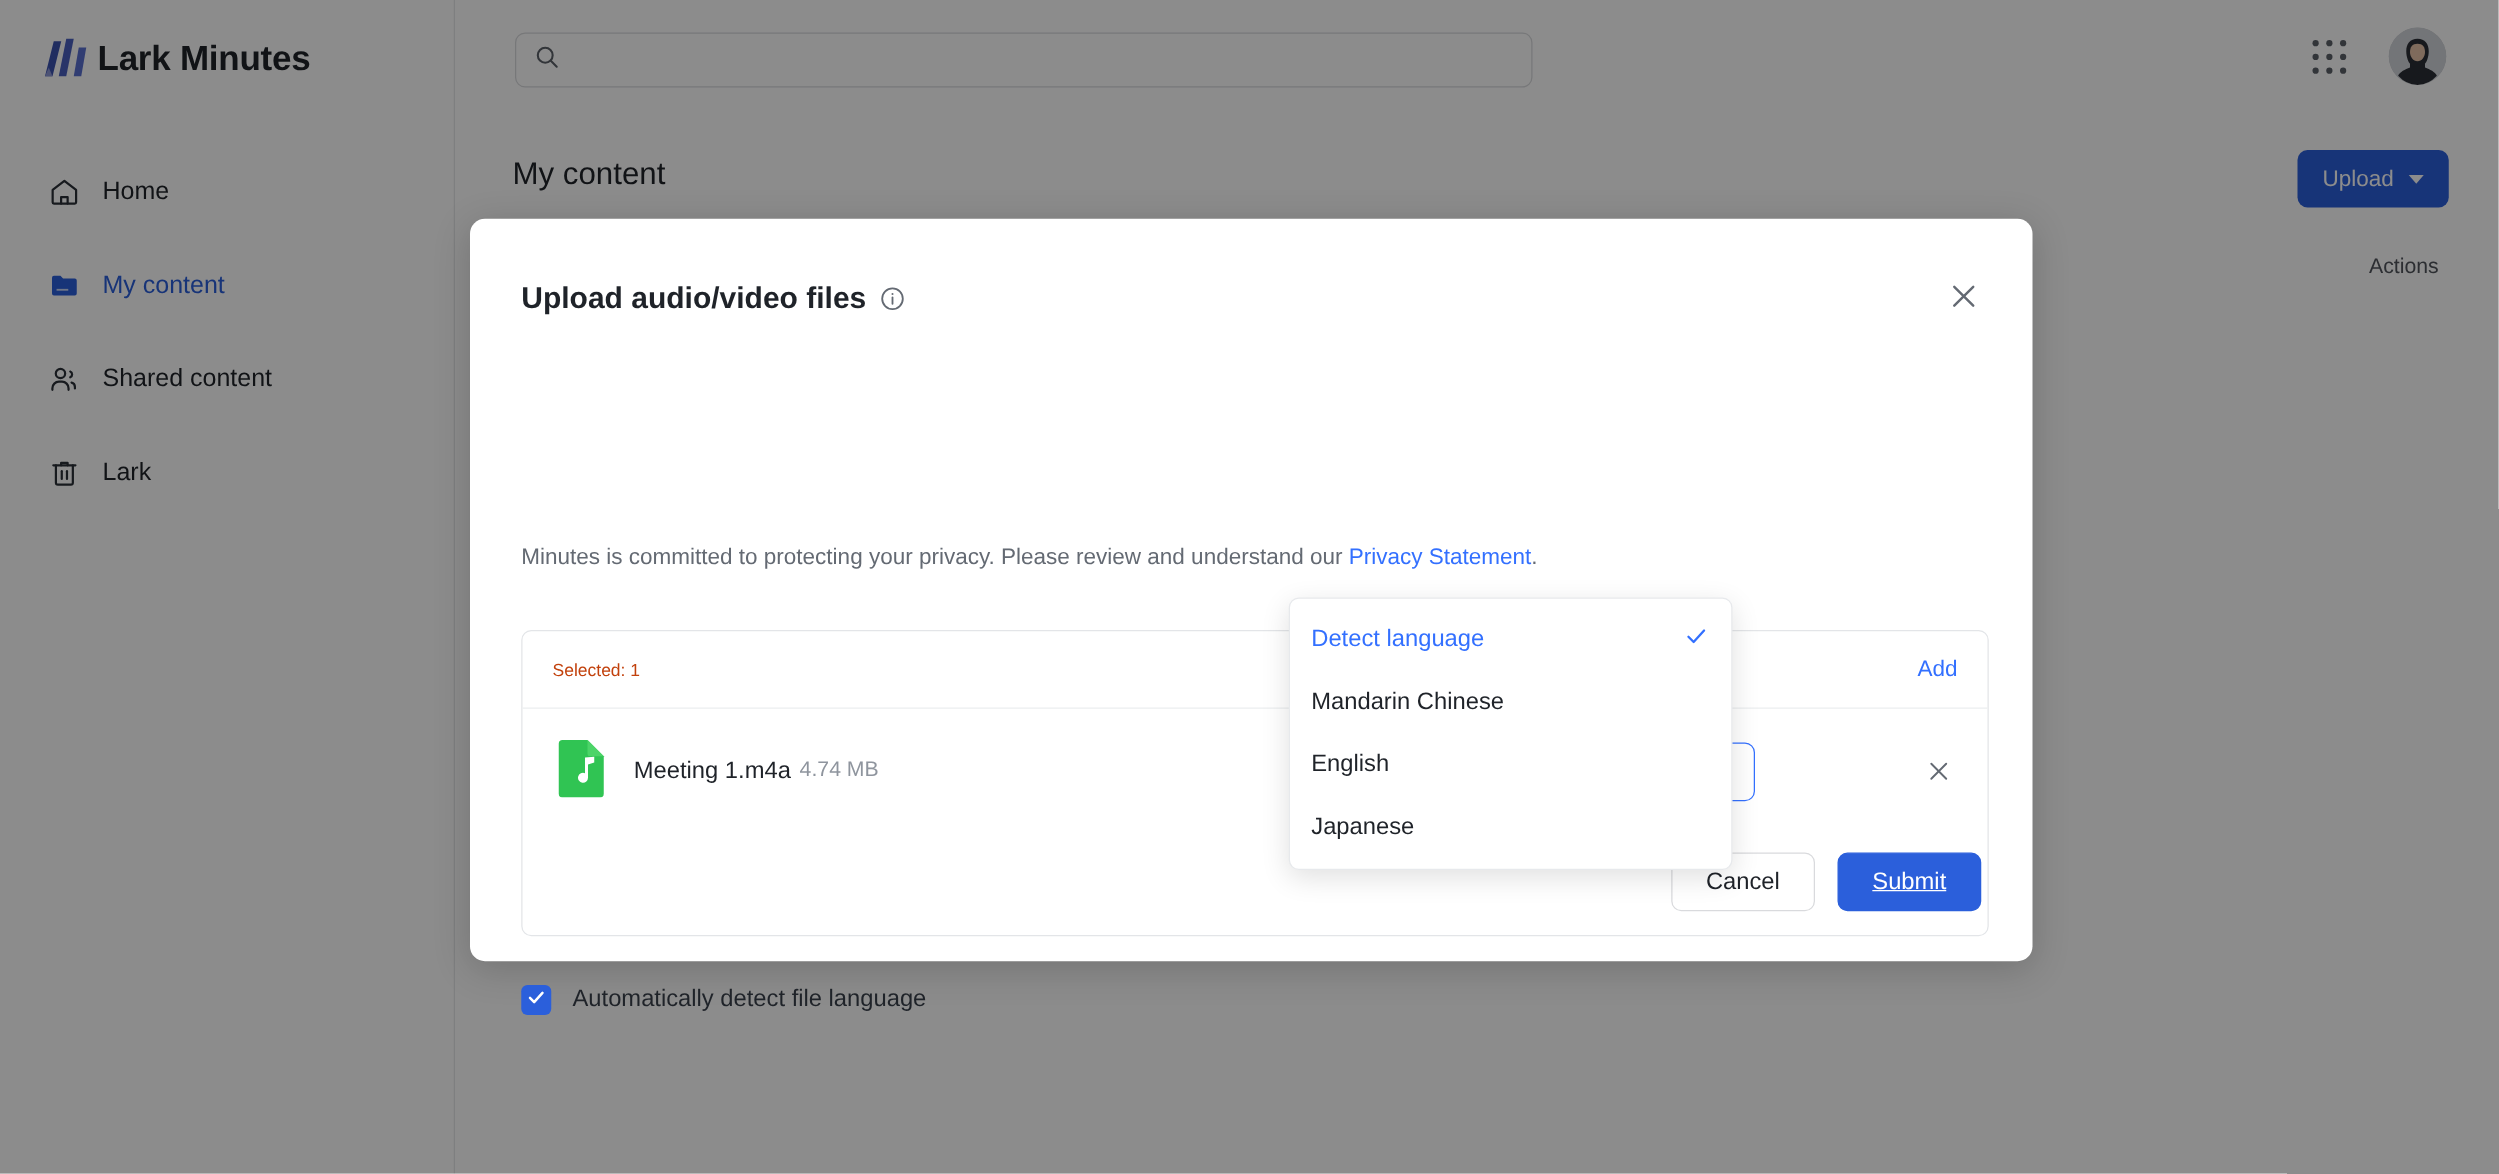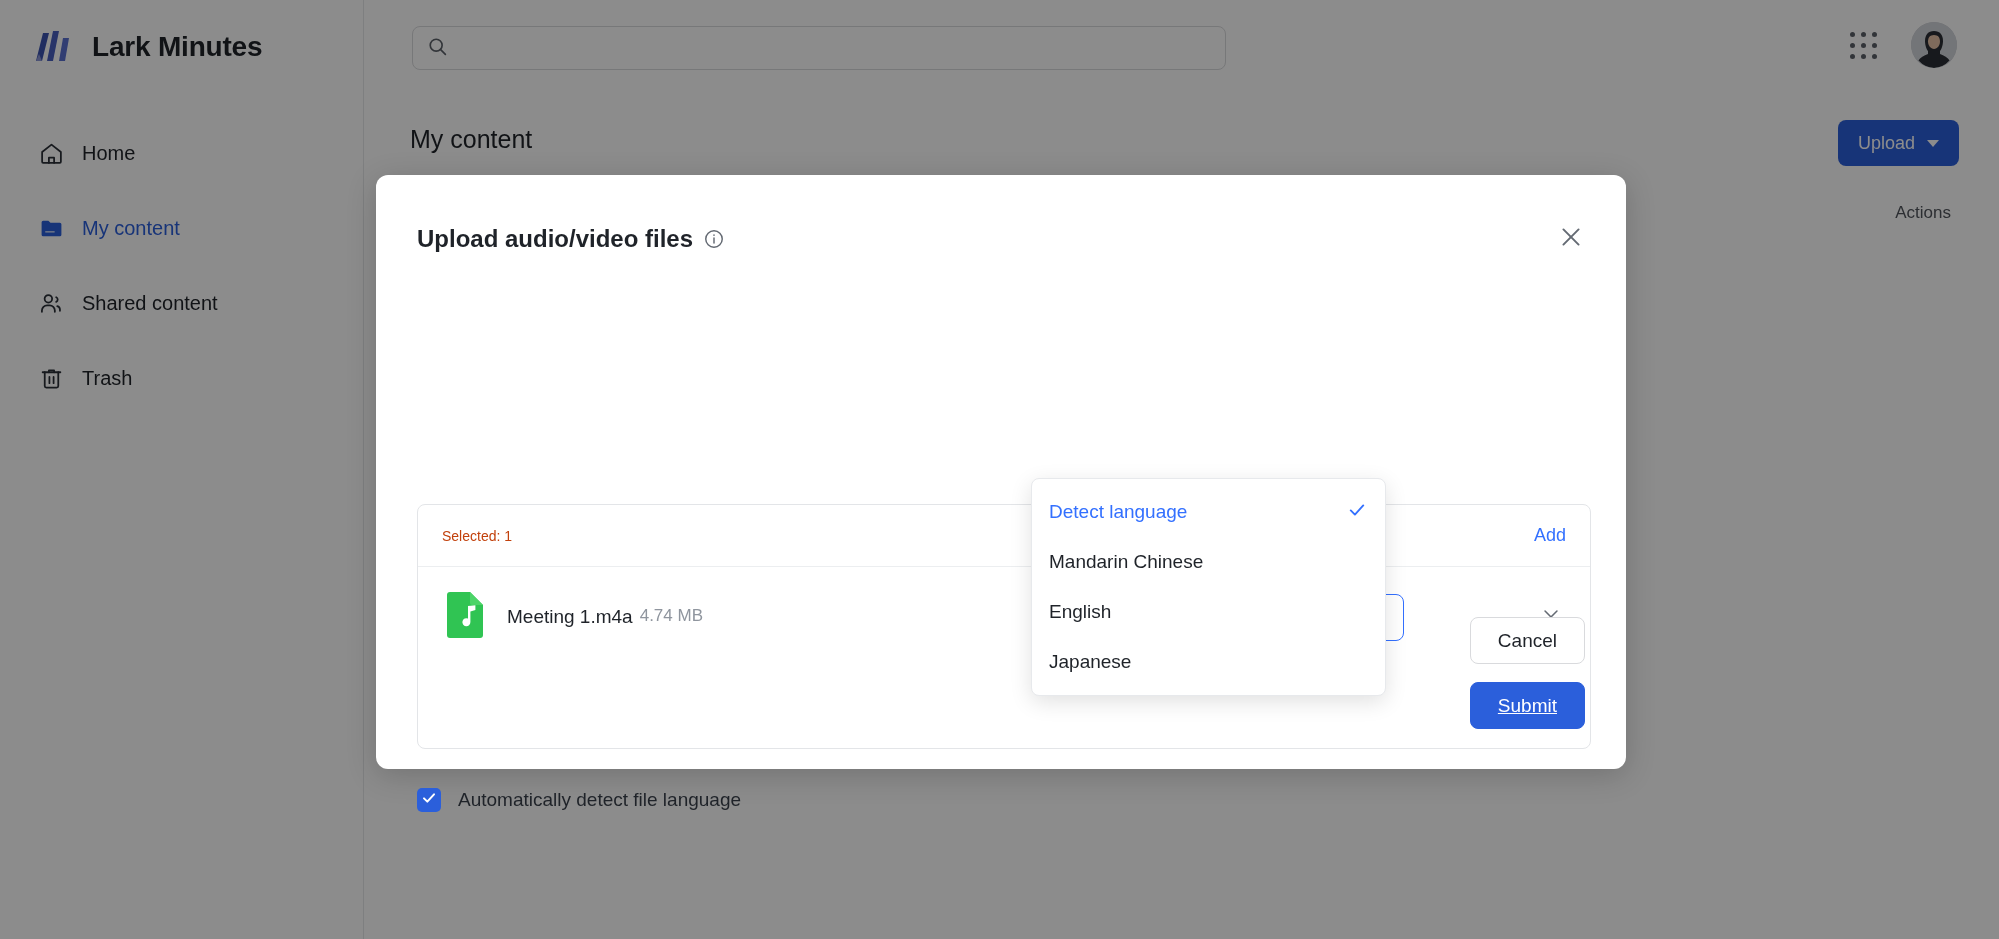--- a/index.html
+++ b/index.html
@@ -32,21 +32,20 @@
     background: #ffffff;
     border-right: 1px solid #e6e7e9;
     box-sizing: border-box;
   }
   .brand {
     position: absolute;
     left: 32px;
     top: 30px;
     display: flex;
     align-items: center;
-    gap: 14px;
   }
   .brand-logo { width: 46px; height: 34px; display:block; }
   .brand-name {
     font-size: 28px;
     font-weight: bold;
     color: #1f2329;
     letter-spacing: -0.2px;
   }
 
   .nav { position: absolute; left: 0; top: 128px; width: 100%; }
@@ -313,21 +312,20 @@
   .checkbox-label { font-size: 19px; color: #1f2329; }
 
   .modal-footer {
     position: absolute;
     right: 41px;
     bottom: 40px;
     display: flex;
     align-items: flex-end;
     gap: 18px;
     z-index: 10;
-    flex-direction: column;
   }
   .btn {
     height: 47px;
     border-radius: 8px;
     font-size: 19px;
     padding: 0 27px;
     cursor: pointer;
     font-family: "Liberation Sans", sans-serif;
   }
   .btn-cancel { background: #fff; border: 1px solid #d9dadd; color: #1f2329; }
@@ -387,21 +385,21 @@
       <div class="nav-item">
         <span class="nav-icon">
           <svg width="25" height="25" viewBox="0 0 24 24" fill="none" stroke="#2b3038" stroke-width="1.7" stroke-linecap="round" stroke-linejoin="round">
             <path d="M3.5 6 h17"></path>
             <path d="M9.5 6 V4.2 h5 V6"></path>
             <path d="M5.5 6 v13.3 a1.5 1.5 0 0 0 1.5 1.5 h10 a1.5 1.5 0 0 0 1.5 -1.5 V6"></path>
             <path d="M10 10.5 v6"></path>
             <path d="M14 10.5 v6"></path>
           </svg>
         </span>
-        <span class="nav-label">Trash</span>
+        <span class="nav-label">Lark</span>
       </div>
     </div>
   </div>
 
   <div class="main">
     <div class="search-wrap">
       <span>
         <svg width="21" height="21" viewBox="0 0 24 24" fill="none" stroke="#5c6169" stroke-width="1.9" stroke-linecap="round">
           <circle cx="10.5" cy="10.5" r="6.8"></circle>
           <path d="M15.6 15.6 L21 21"></path>
@@ -456,20 +454,23 @@
     </span>
   </div>
 
   <div class="modal-close">
     <svg width="26" height="26" viewBox="0 0 24 24" fill="none" stroke="#646a73" stroke-width="1.8" stroke-linecap="round">
       <path d="M5 5 L19 19"></path>
         <path d="M19 5 L5 19"></path>
     </svg>
   </div>
 
+  <div class="modal-subtitle">
+    <span>Minutes is committed to protecting your privacy. Please review and understand our </span><a class="link">Privacy Statement</a><span>.</span>
+  </div>
 
   <div class="file-panel">
     <div class="file-panel-head">
       <span class="selected-count">Selected: 1</span>
       <span class="add-link">Add</span>
     </div>
 
     <div class="file-row">
       <span>
         <svg class="file-icon" viewBox="0 0 40 46">

